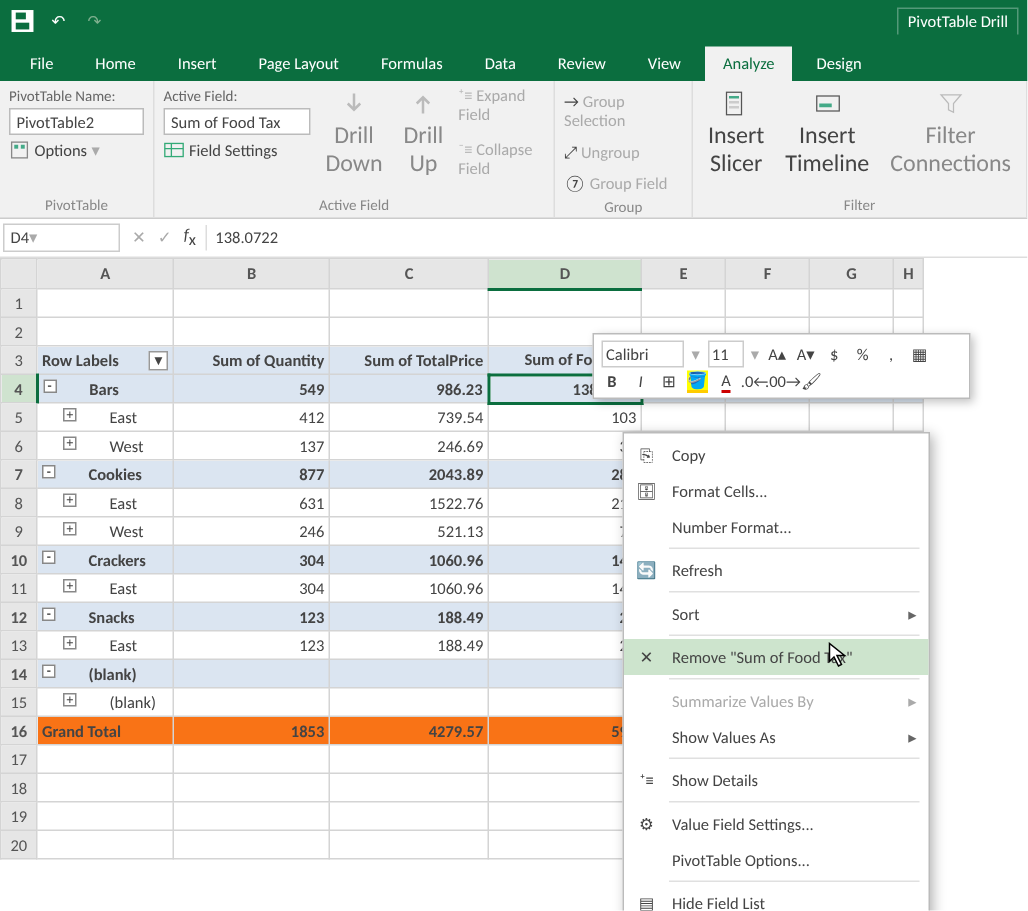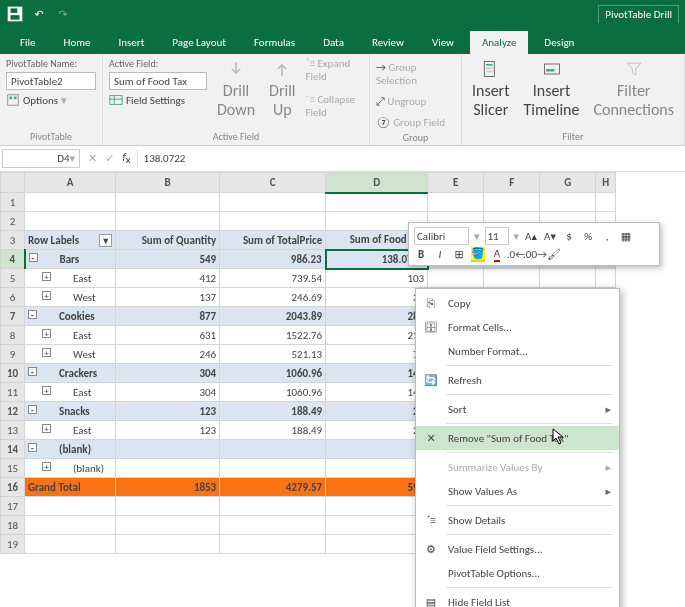--- a/index.html
+++ b/index.html
@@ -17,41 +17,41 @@
 .group-label{text-align:center;color:#888;font-size:10px;margin-top:2px}
 .group-body{display:flex;gap:6px;align-items:flex-start}
 .vstack{display:flex;flex-direction:column;gap:2px}
 .small-label{color:#666;font-size:10px}
 .textbox{border:1px solid #bbb;background:#fff;padding:2px 4px;height:18px;width:90px}
 .btn-label{color:#888;font-size:16px;text-align:center}
 .bigbtn{display:flex;flex-direction:column;align-items:center;gap:2px;padding:2px 4px}
 .bigbtn svg,.bigbtn .ico{width:20px;height:20px}
 .field-settings{display:flex;align-items:center;gap:3px;color:#444;padding:1px 0}
 .namebox-row{height:26px;background:#fff;border-bottom:1px solid #ddd;display:flex;align-items:center}
-.namebox{width:78px;border:1px solid #ccc;padding:2px 4px;margin:2px;display:flex;justify-content:flex-end;align-items:center}
+.namebox{width:78px;border:1px solid #ccc;padding:2px 4px;margin:2px;display:flex;justify-content:flex-start;align-items:center}
 .fx-area{display:flex;align-items:center;gap:8px;padding:0 6px;color:#888}
 .formula-bar{flex:1;border-left:1px solid #ddd;padding:2px 6px}
 .sheet{position:relative}
 .grid{border-collapse:collapse;table-layout:fixed}
 .grid td,.grid th{border:1px solid #d4d4d4;height:19px;font-size:11px;padding:0 3px;overflow:hidden;white-space:nowrap}
 .grid .rowhdr{background:#e6e6e6;text-align:center;width:24px;color:#555}
 .grid .colhdr{background:#e6e6e6;text-align:center;color:#555;height:20px}
 .grid .colhdr.sel{background:#cfe3cf;border-bottom:2px solid #0b6e3f}
 .grid .rowhdr.sel{background:#cfe3cf;border-right:2px solid #0b6e3f}
 .corner{background:#e6e6e6;width:24px}
 .pvthdr{background:#dbe5f1;font-weight:bold}
 .rowlab{display:flex;gap:20px}
 .rowlab .dd{border:1px solid #999;width:13px;height:13px;display:inline-flex;align-items:center;justify-content:center;font-size:9px;background:#fff}
 .exp{border:1px solid #888;width:9px;height:9px;display:inline-flex;align-items:center;justify-content:center;font-size:9px;line-height:9px;background:#fff;margin-right:2px}
 .indent{padding-left:14px}
 .catrow td{background:#dbe5f1;font-weight:bold}
 .gtrow td{background:#f97316;font-weight:bold;border-top:1px solid #7f9db9}
 .num{text-align:right}
 .selcell{border:2px solid #0b6e3f!important}
-.mini-toolbar{position:absolute;left:408px;top:222px;background:#fff;border:1px solid #bbb;box-shadow:2px 2px 6px rgba(0,0,0,.25);padding:3px;width:252px}
+.mini-toolbar{position:absolute;left:395px;top:222px;background:#fff;border:1px solid #bbb;box-shadow:2px 2px 6px rgba(0,0,0,.25);padding:3px;width:252px}
 .mini-row{display:flex;align-items:center;gap:5px;padding:1px 2px}
 .mini-row select,.mini-row .combo{border:1px solid #ccc;font-size:11px;height:18px;padding:0 2px}
 .mini-row .ico{width:14px;height:14px;display:inline-flex;align-items:center;justify-content:center}
 .ctx{position:absolute;left:415px;top:288px;background:#fff;border:1px solid #bbb;box-shadow:2px 2px 8px rgba(0,0,0,.3);width:205px;padding:2px 0}
 .ctx-item{display:flex;align-items:center;gap:8px;padding:4px 8px 4px 6px;cursor:default}
 .ctx-item.hover{background:#cde4cd}
 .ctx-item.disabled span{color:#aaa}
 .ctx-ico{width:18px;height:16px;display:flex;align-items:center;justify-content:center}
 .ctx-sep{height:1px;background:#e0e0e0;margin:2px 6px 2px 30px}
 .ctx .arrow{margin-left:auto;color:#666}
@@ -483,20 +483,31 @@
           <td class="rowhdr">19</td>
           <td></td>
           <td></td>
           <td></td>
           <td></td>
           <td></td>
           <td></td>
           <td></td>
           <td></td>
         </tr>
+        <tr>
+          <td class="rowhdr">20</td>
+          <td></td>
+          <td></td>
+          <td></td>
+          <td></td>
+          <td></td>
+          <td></td>
+          <td></td>
+          <td></td>
+        </tr>
       </tbody>
     </table>
 </div>
 
 <div class="mini-toolbar">
   <div class="mini-row">
     <input class="combo" style="width: 55px;" value="Calibri">
     <span class="dim">▾</span>
     <input class="combo" style="width: 24px;" value="11">
     <span class="dim">▾</span>

